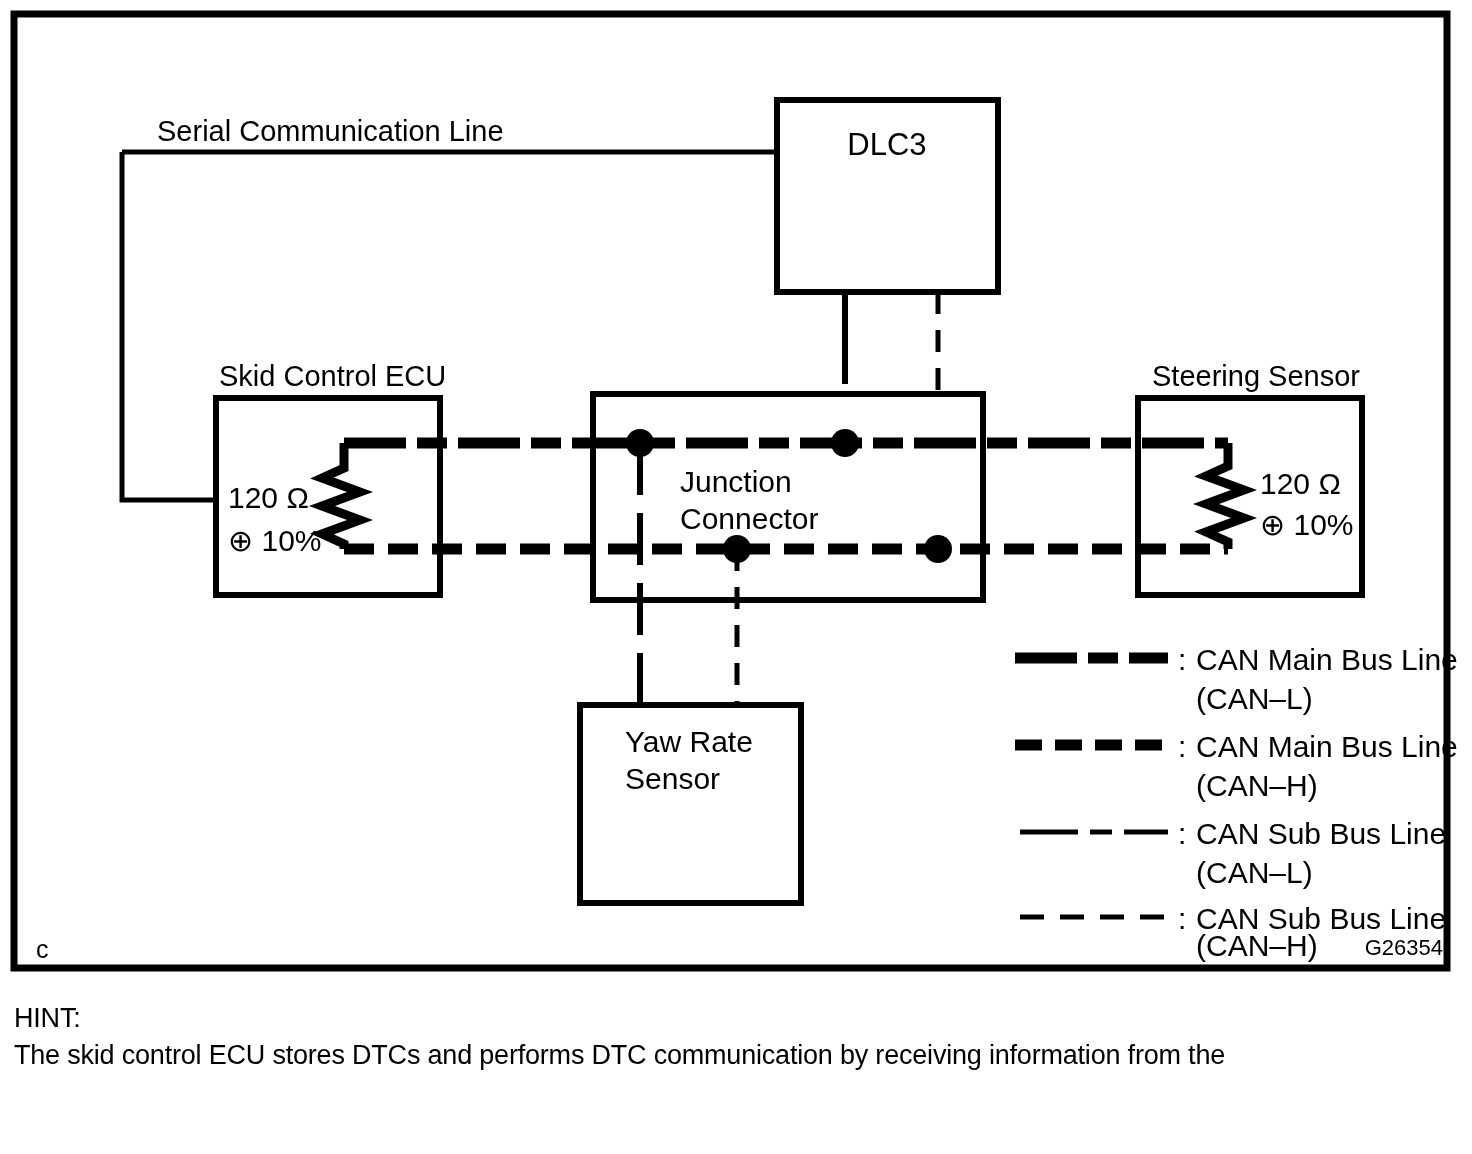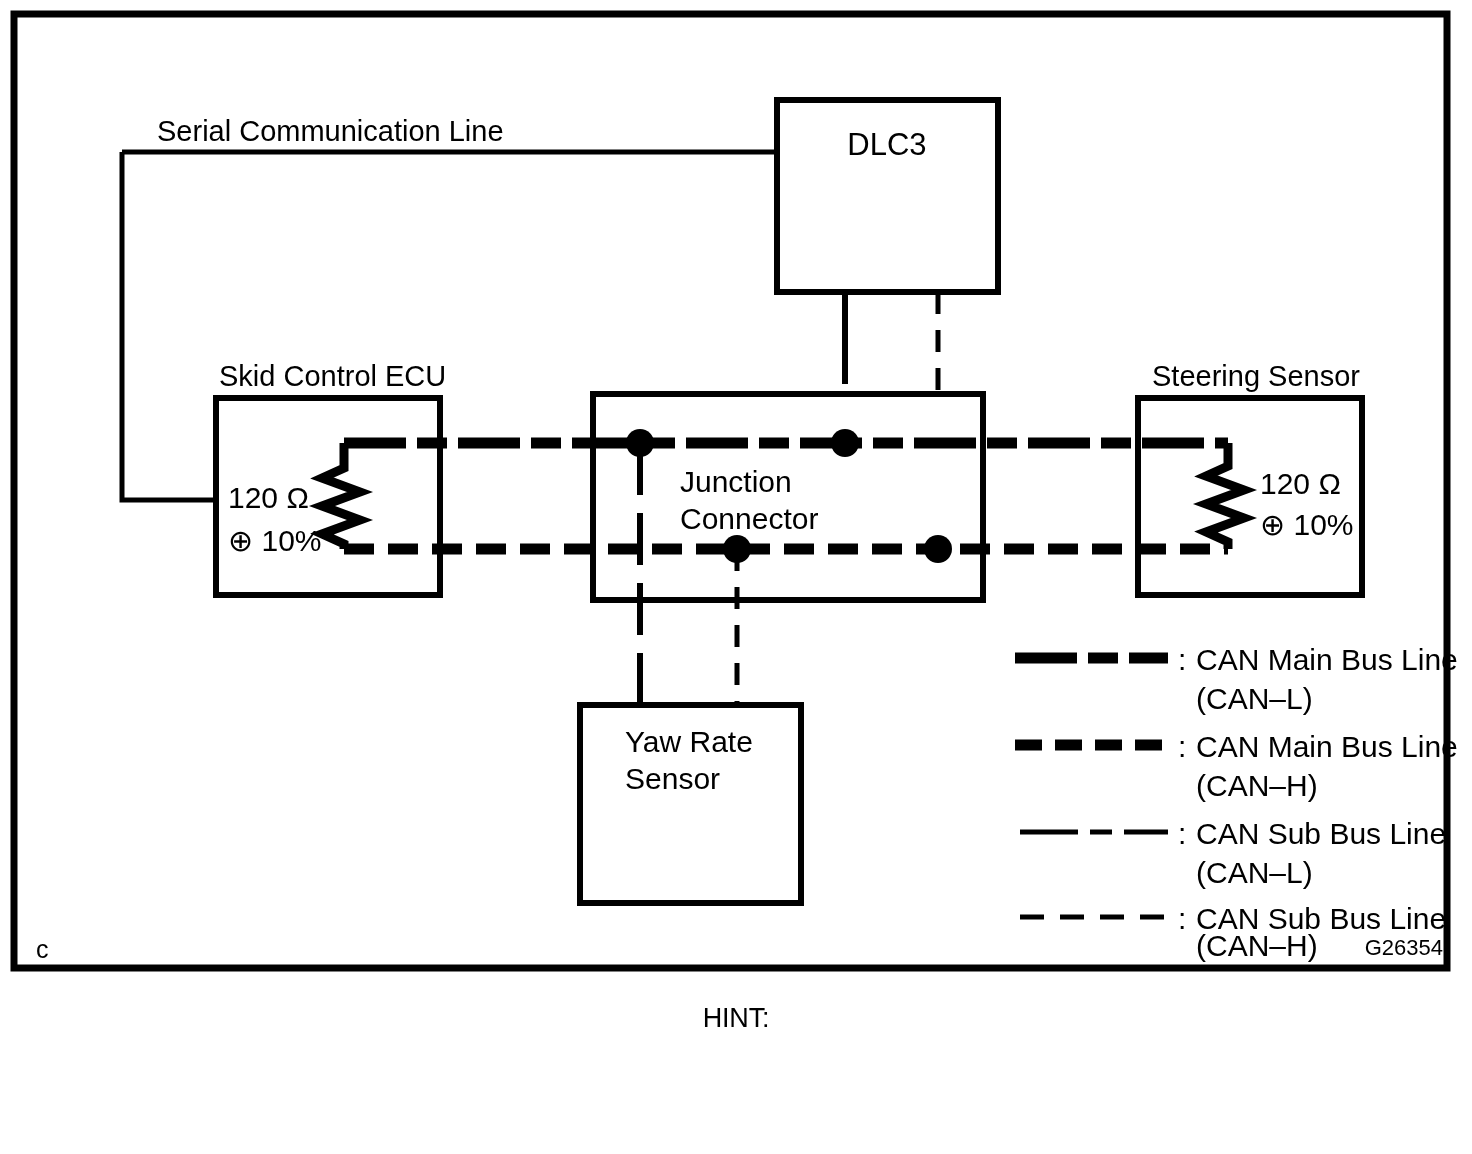--- a/index.html
+++ b/index.html
@@ -8,21 +8,21 @@
     font-family:"Liberation Sans", sans-serif;
     color:#000;
     overflow:hidden;
   }
   #root{position:relative;width:1472px;height:1154px;padding-left:20px;}
   #diagram{position:absolute;left:0;top:0;width:1472px;height:990px;}
   .hint-block{
     position:absolute;left:14px;top:1000px;width:1444px;
     font-size:27px;line-height:37px;letter-spacing:-0.2px;
   }
-  .hint-line{white-space:nowrap;text-align:center;}
+  .hint-line{white-space:nowrap;}
   svg text{font-family:"Liberation Sans", sans-serif;fill:#000;}
 </style>
 </head>
 <body>
 
 <div id="root">
 
   <svg id="diagram" viewBox="0 0 1472 990">
 
     <rect x="14" y="14" width="1433" height="954" fill="#fff" stroke="#000" stroke-width="7"></rect>
@@ -93,15 +93,16 @@
     <text x="1196" y="956" font-size="30">(CAN–H)</text>
 
     <text x="1443" y="955" font-size="22" text-anchor="end">G26354</text>
 
     <text x="36" y="958" font-size="25">c</text>
 
   </svg>
 
   <div class="hint-block">
     <div class="hint-line">HINT:</div>
+    <div class="hint-line">The skid control ECU stores DTCs and performs DTC communication by receiving information from the</div>
   </div>
 
 </div>
 
 </body></html>

